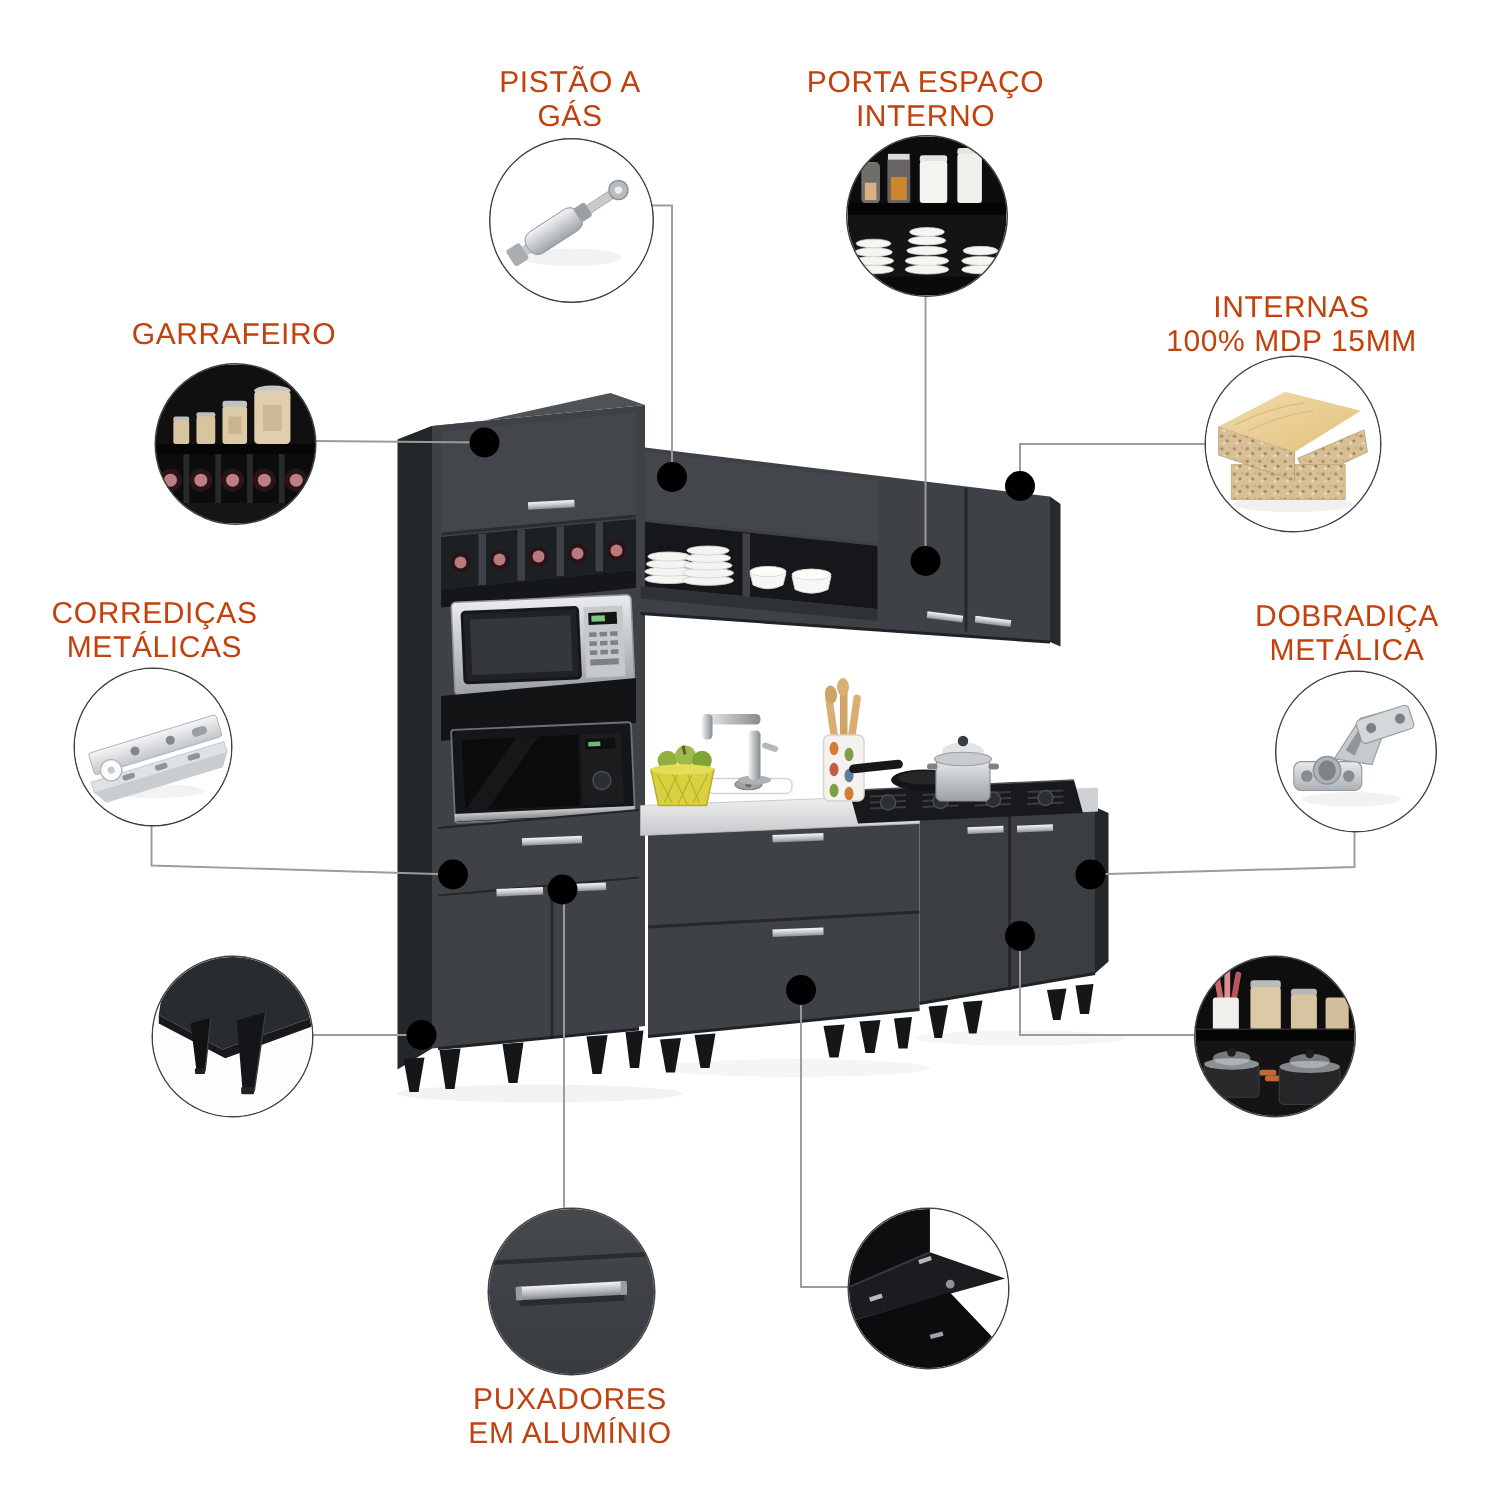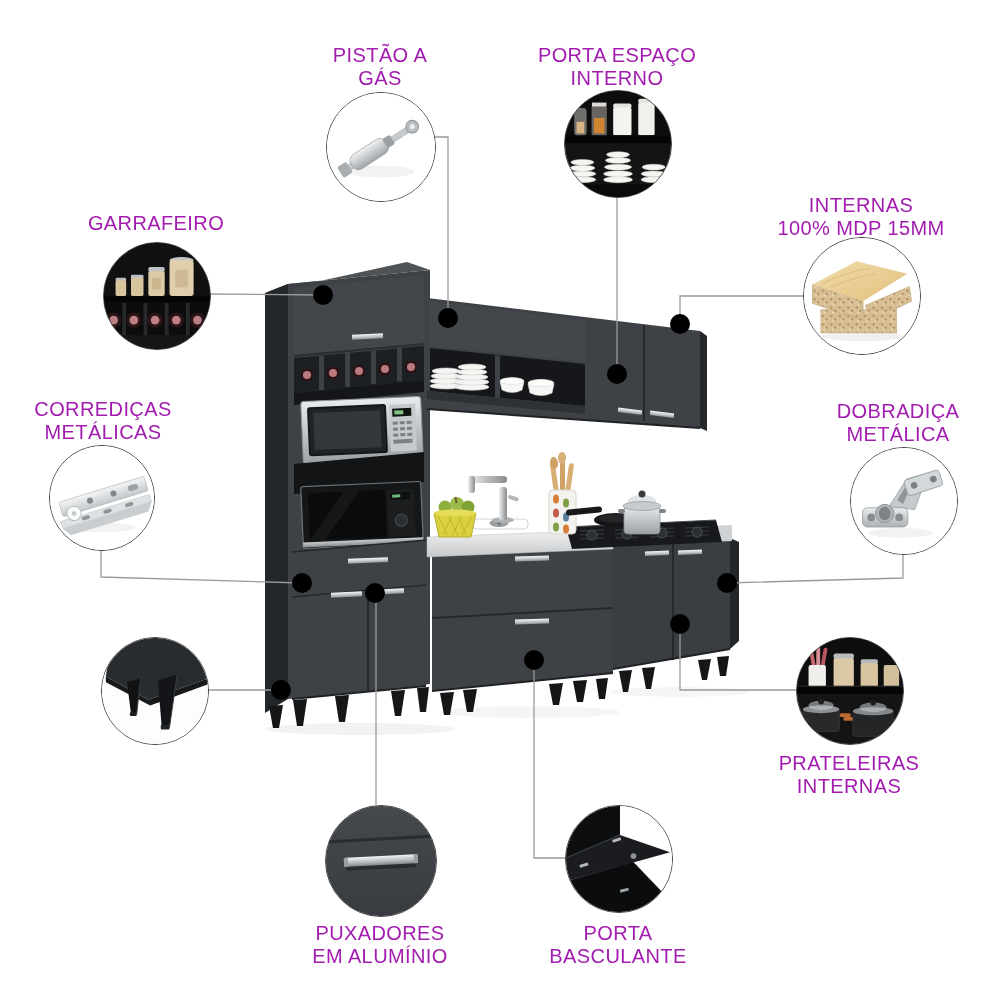--- a/index.html
+++ b/index.html
@@ -1,19 +1,19 @@
 <!DOCTYPE html>
 <html><head>
 <meta charset="utf-8">
 <style>
   html,body{margin:0;padding:0;background:#fff;}
   .stage{position:relative;width:1000px;height:1000px;background:#fff;overflow:hidden;
          font-family:"Liberation Sans",sans-serif;}
   .layer{position:absolute;left:0;top:0;}
-  .lbl{position:absolute;transform:translateX(-50%);text-align:center;color:#a21caf;
+  .lbl{position:absolute;transform:translateX(-50%);text-align:center;color:#c2410c;
        font-size:20px;line-height:23px;letter-spacing:.4px;white-space:nowrap;font-weight:400;}
   .lbl span{display:block;}
   .lbl span:empty{display:none;}
   .circ{position:absolute;border-radius:50%;border:1px solid #414141;overflow:hidden;background:#fff;}
   .circ svg{display:block;width:100%;height:100%;}
 </style>
 </head>
 <body>
 
 <div class="stage">
@@ -317,31 +317,23 @@
       <span>100% MDP 15MM</span>
     </div>
   <div class="lbl" style="left:103px;top:398px">
     <span>CORREDIÇAS</span>
       <span>METÁLICAS</span>
     </div>
   <div class="lbl" style="left:898px;top:400px">
     <span>DOBRADIÇA</span>
       <span>METÁLICA</span>
     </div>
-  <div class="lbl" style="left:849px;top:752px">
-    <span>PRATELEIRAS</span>
-      <span>INTERNAS</span>
-    </div>
   <div class="lbl" style="left:380px;top:922px">
     <span>PUXADORES</span>
       <span>EM ALUMÍNIO</span>
-    </div>
-  <div class="lbl" style="left:618px;top:922px">
-    <span>PORTA</span>
-      <span>BASCULANTE</span>
     </div>
 
   <div class="circ" style="left:326px;top:92px;width:108px;height:108px">
     <svg viewBox="0 0 110 110">
       <defs>
           <linearGradient id="pg" x1="0" y1="0" x2="0" y2="1">
         <stop offset="0" stop-color="#f2f3f4"></stop>
             <stop offset="1" stop-color="#9fa4a8"></stop>
           </linearGradient>
         </defs>

